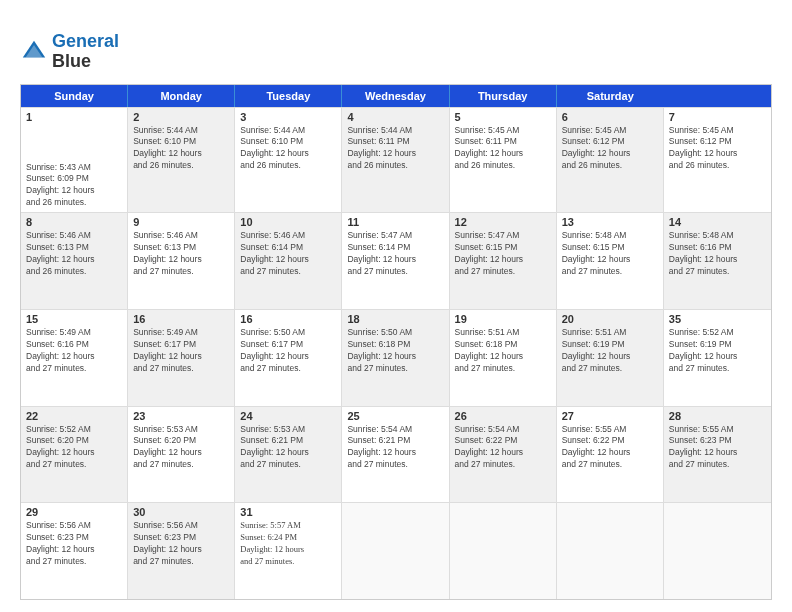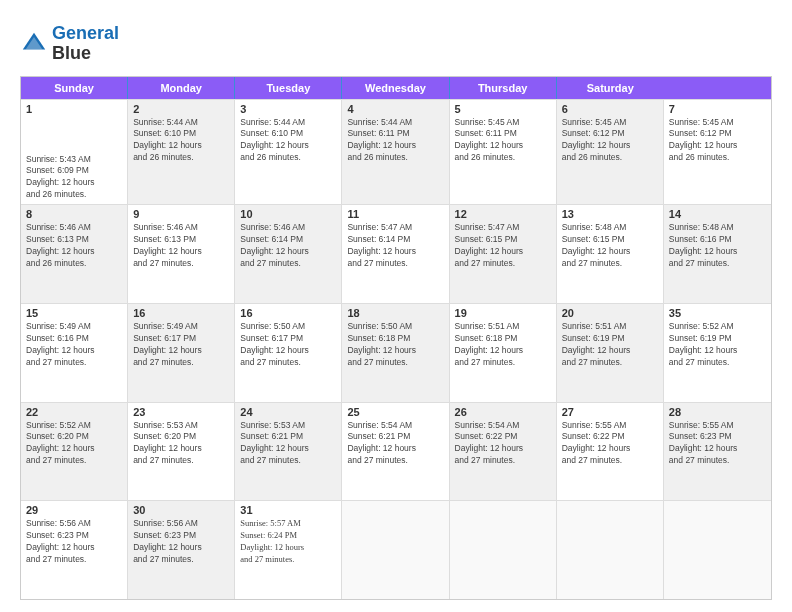--- a/index.html
+++ b/index.html
@@ -19,21 +19,21 @@
     }
     .header {
       display: flex;
       justify-content: space-between;
       align-items: flex-start;
       margin-bottom: 4px;
     }
     .logo {
       display: flex;
       align-items: center;
-      margin-top: 8px;
+      margin-top: 16px;
     }
     .logo-text {
       font-size: 18px;
       font-weight: bold;
       color: #333;
       line-height: 1.1;
     }
     .logo-text span {
       color: #1a6eb5;
     }
@@ -59,21 +59,21 @@
     .calendar {
       flex: 1;
       display: flex;
       flex-direction: column;
       border: 1px solid #ccc;
       margin-top: 8px;
     }
     .cal-header {
       display: grid;
       grid-template-columns: repeat(7, 1fr);
-      background: #8b5cf6;
+      background: #1d4ed8;
     }
     .cal-header-cell {
       color: #fff;
       text-align: center;
       font-size: 11px;
       font-weight: bold;
       padding: 5px 2px;
       border-right: 1px solid #3a8ed5;
     }
     .cal-header-cell:last-child { border-right: none; }

